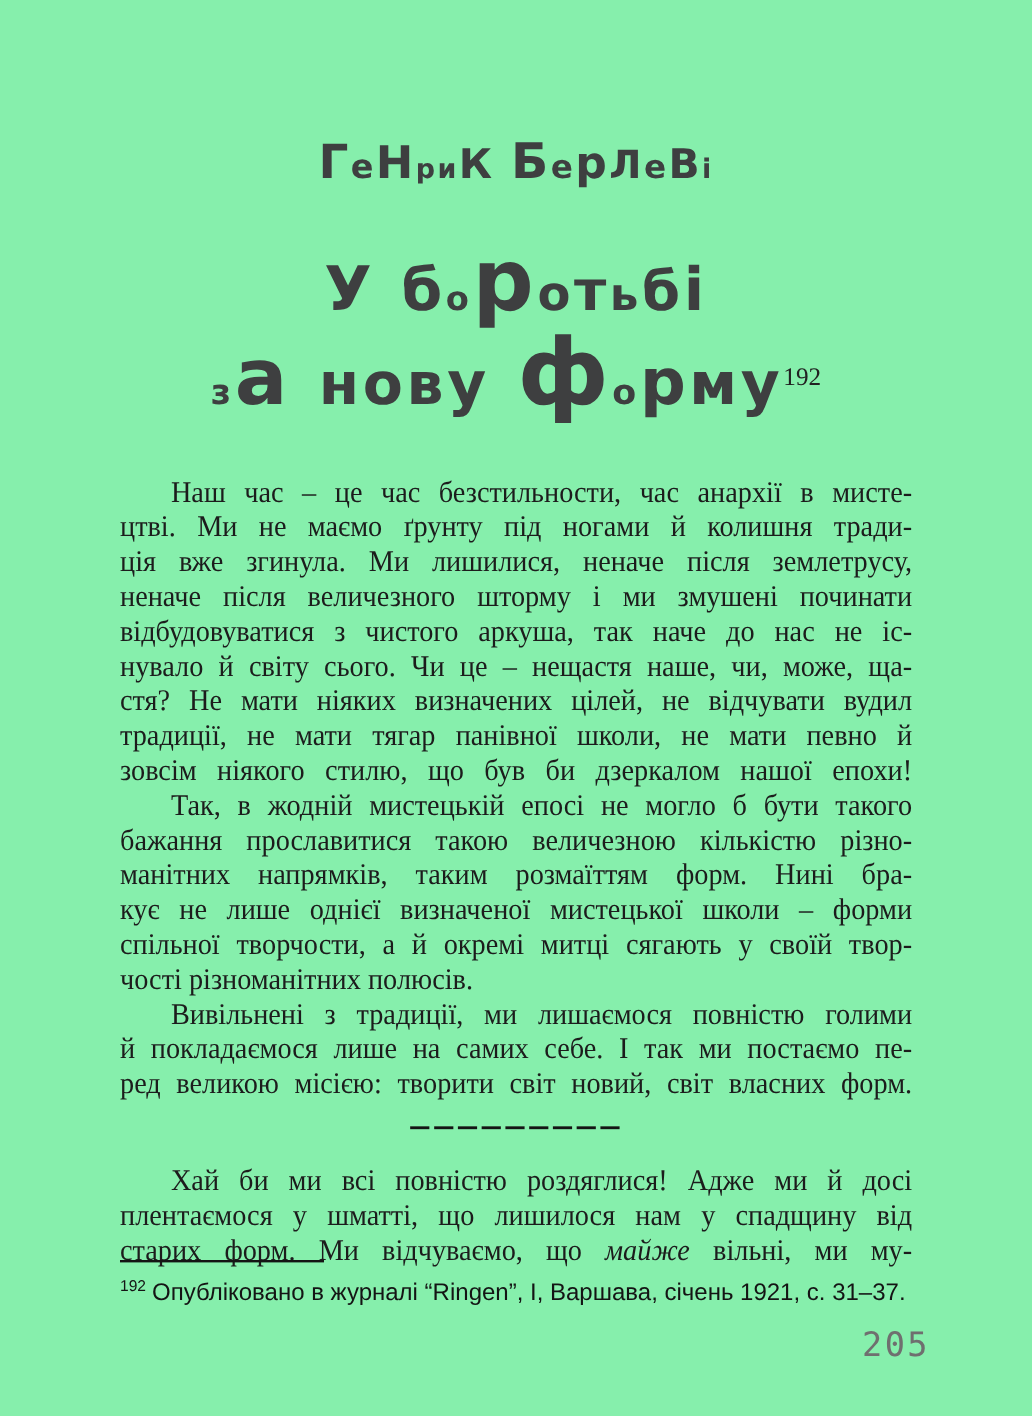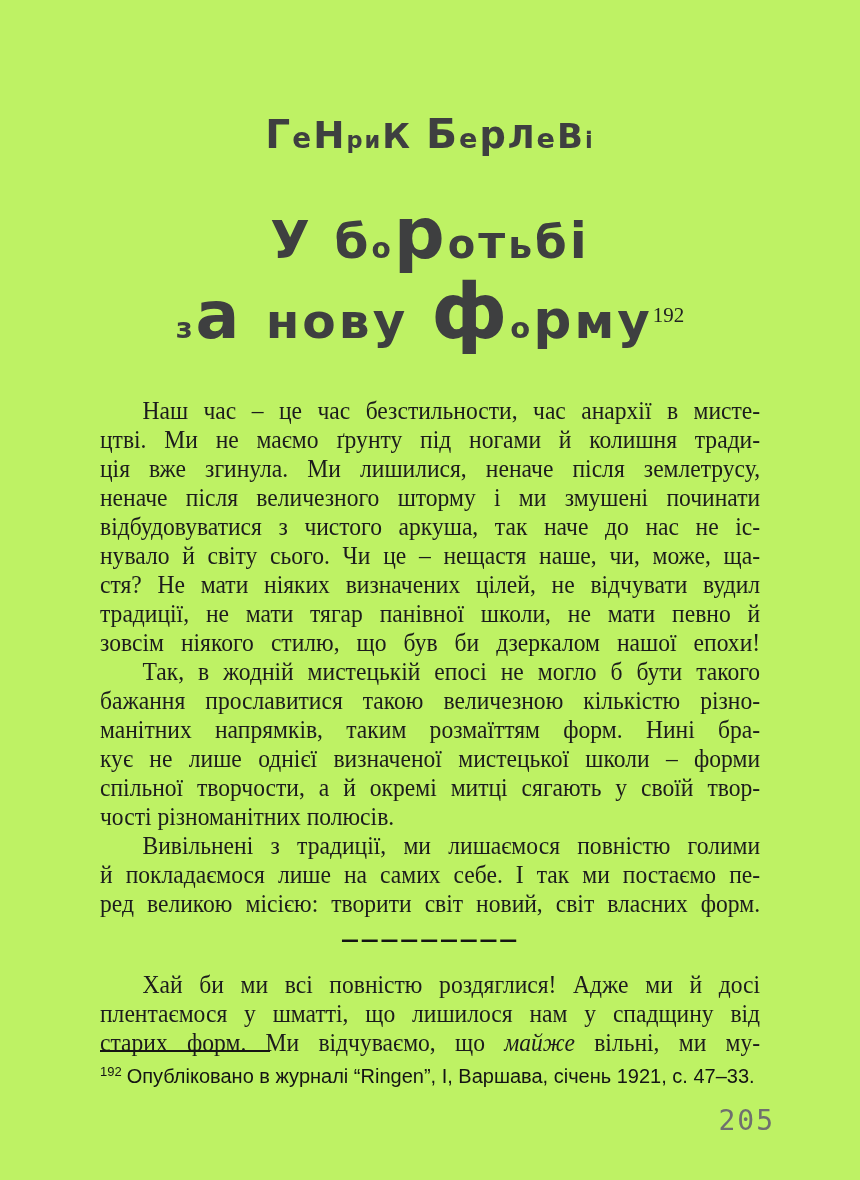--- a/index.html
+++ b/index.html
@@ -1,17 +1,17 @@
 <!DOCTYPE html>
 <html><head>
 <meta charset="utf-8">
 <style>
   html,body{margin:0;padding:0;background:#e8e8e8;}
   .page{
-    position:relative;width:860px;height:1180px;background:#bef264;
+    position:relative;width:860px;height:1180px;background:#86efac;
     margin:0 auto;overflow:hidden;
     font-family:"Liberation Serif",serif;
   }
   
   .title-line{
     position:absolute;left:0;width:860px;text-align:center;
     color:#3e3f40;font-family:"DejaVu Sans",sans-serif;font-weight:bold;
     white-space:pre;line-height:1;letter-spacing:2px;
   }
   #t-author{top:114px;}
@@ -90,18 +90,18 @@
     <div class="divider">—————————</div>
     <div>
         <div class="line indent just"><span>Хай би ми всі повністю роздяглися! Адже ми й досі</span></div>
         <div class="line just"><span>плентаємося у шматті, що лишилося нам у спадщину від</span></div>
         <div class="line just"><span>старих форм. Ми відчуваємо, що </span><i>майже</i><span> вільні, ми му-</span></div>
       </div>
   </div>
 
   <div class="footnote">
     <div class="footnote-rule"></div>
-    <div class="footnote-body"><span class="footnote-marker">192</span><span>Опубліковано в журналі “Ringen”, I, Варшава, січень 1921, с. 47–33.</span></div>
+    <div class="footnote-body"><span class="footnote-marker">192</span><span>Опубліковано в журналі “Ringen”, I, Варшава, січень 1921, с. 31–37.</span></div>
   </div>
 
   <div class="page-number">205</div>
 
 </div>
 
 </body></html>

